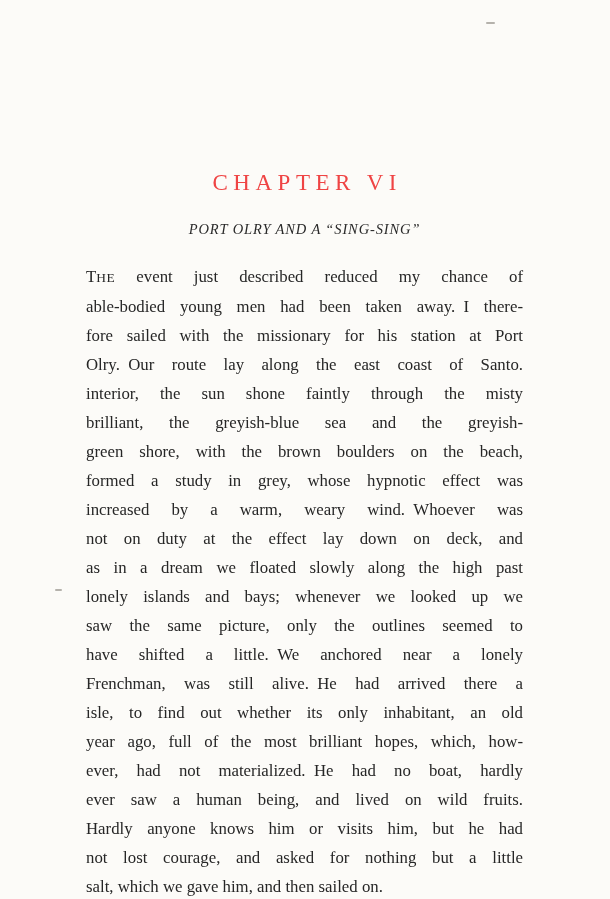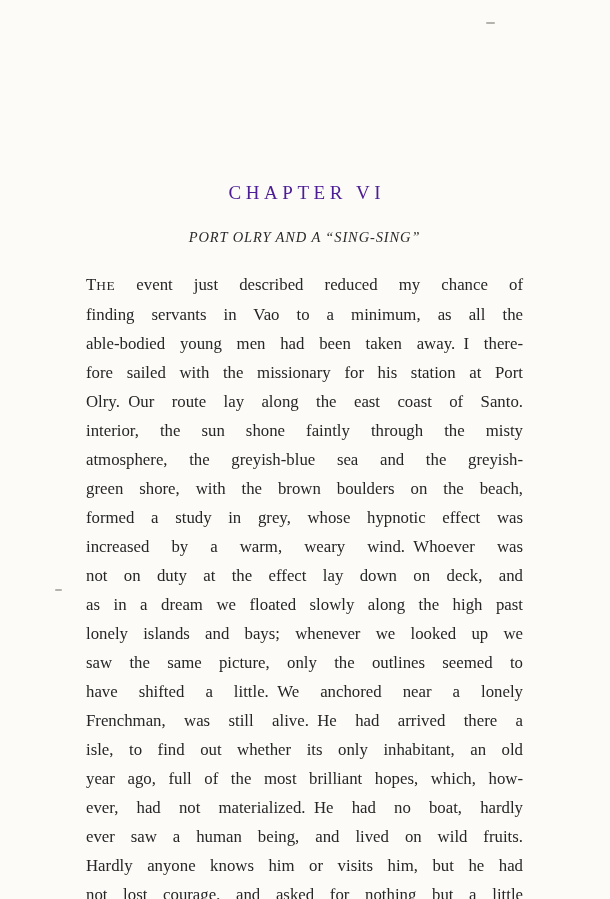--- a/index.html
+++ b/index.html
@@ -35,26 +35,26 @@
     width: 7px;
     height: 2px;
   }
   .content {
     position: absolute;
     left: 86px;
     top: 170px;
     width: 437px;
   }
   .chapter-title {
-    margin: 12px;
-    font-size: 19px;
+    margin: 0;
+    font-size: 23px;
     font-weight: 400;
     letter-spacing: 0.24em;
     text-align: center;
-    color: #4c1d95;
+    color: #ef4444;
     text-indent: 0.24em; 
   }
   .chapter-subtitle {
     margin: 25px 0 0 0;
     font-size: 14.5px;
     font-weight: 400;
     letter-spacing: 0.06em;
     text-align: center;
     color: #2a2a2a;
     font-style: italic;
@@ -88,26 +88,25 @@
 <body>
 
 <div class="page">
   <div class="artifact artifact-top"></div>
   <div class="artifact artifact-left"></div>
   <div class="content">
     <h1 class="chapter-title">CHAPTER VI</h1>
     <h2 class="chapter-subtitle">PORT OLRY AND A “SING-SING”</h2>
     <div class="paragraph">
         <div class="line"><span>T</span><span class="lead-small">HE</span> event just described reduced my chance of</div>
-        <div class="line">finding servants in Vao to a minimum, as all the</div>
         <div class="line">able-bodied young men had been taken away. I there-</div>
         <div class="line">fore sailed with the missionary for his station at Port</div>
         <div class="line">Olry. Our route lay along the east coast of Santo.</div>
         <div class="line">interior, the sun shone faintly through the misty</div>
-        <div class="line">atmosphere, the greyish-blue sea and the greyish-</div>
+        <div class="line">brilliant, the greyish-blue sea and the greyish-</div>
         <div class="line">green shore, with the brown boulders on the beach,</div>
         <div class="line">formed a study in grey, whose hypnotic effect was</div>
         <div class="line">increased by a warm, weary wind. Whoever was</div>
         <div class="line">not on duty at the effect lay down on deck, and</div>
         <div class="line">as in a dream we floated slowly along the high past</div>
         <div class="line">lonely islands and bays; whenever we looked up we</div>
         <div class="line">saw the same picture, only the outlines seemed to</div>
         <div class="line">have shifted a little. We anchored near a lonely</div>
         <div class="line">Frenchman, was still alive. He had arrived there a</div>
         <div class="line">isle, to find out whether its only inhabitant, an old</div>

